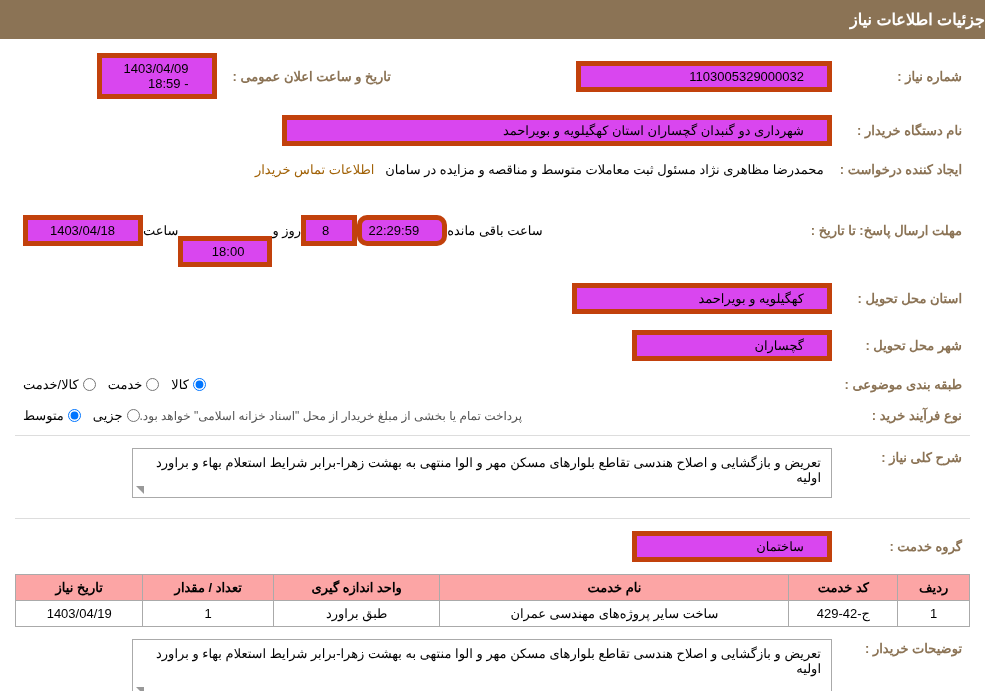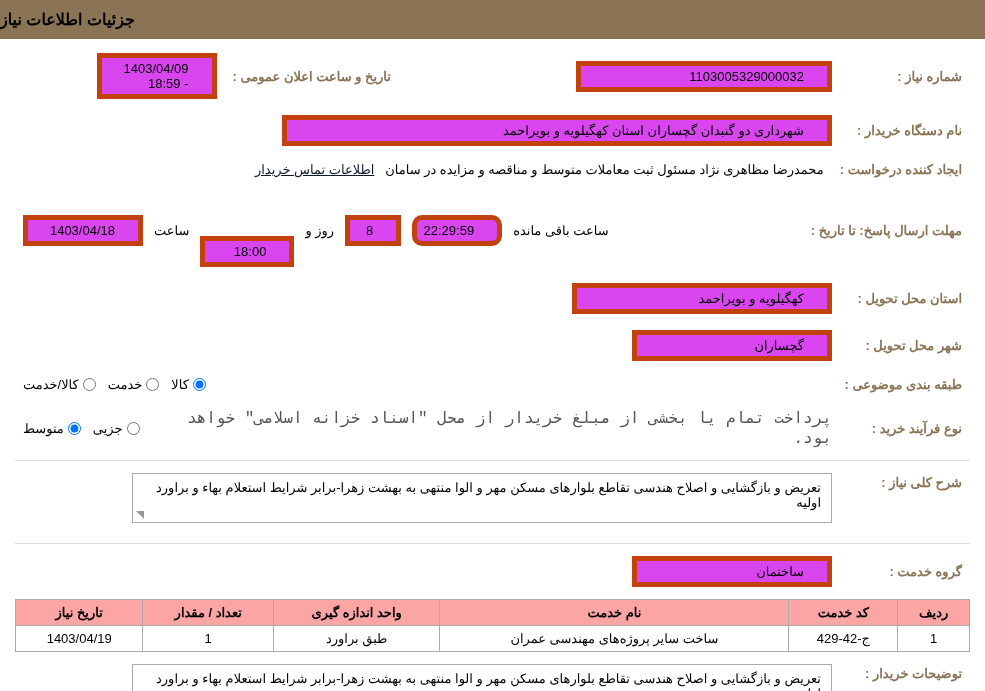--- a/index.html
+++ b/index.html
@@ -10,22 +10,22 @@
       direction: rtl;
     }
     .page-container {
       width: 985px;
       min-height: 691px;
       background: #fff;
       margin: 0 auto;
     }
     .header-bar {
       background: #8B7355;
-      color: #000000;
-      text-align: left;
+      color: #ffffff;
+      text-align: right;
       padding: 10px 0;
       font-size: 16px;
       font-weight: bold;
     }
     .content {
       padding: 10px 15px;
     }
     .info-table {
       width: 100%;
       border-collapse: collapse;
@@ -55,22 +55,21 @@
       width: 256px;
     }
     .input-small {
       width: 120px;
     }
     .input-xsmall {
       width: 94px;
       margin-top: 43px;
     }
     .link-blue {
-      color: #0f172a;
-      text-decoration: underline;
+      color: #a16207;
       cursor: pointer;
     }
     .section-title {
       color: #8B7355;
       font-weight: bold;
       font-size: 14px;
       margin: 10px 0 6px 0;
     }
     .description-box {
       border: 1px solid #aaa;
@@ -149,21 +148,21 @@
       flex-direction: row-reverse;
     }
     .separator {
       border-top: 1px solid #ddd;
       margin: 8px 0;
     }
     .row-flex {
       display: flex;
       align-items: center;
       flex-direction: row-reverse;
-      gap: 11px;
+      gap: 0;
     }
   </style>
 </head>
 <body>
 
 <div class="page-container">
 
   <div class="header-bar">
     <span>جزئیات اطلاعات نیاز</span>
   </div>
@@ -283,21 +282,21 @@
             <div class="radio-group">
               <div class="radio-item">
                 <span>متوسط</span>
                 <input type="radio" name="noeFaraind" checked="" style="">
               </div>
               <div class="radio-item">
                 <span>جزیی</span>
                 <input type="radio" name="noeFaraind" style="">
               </div>
             </div>
-            <span style="font-size:16px; color:#555;font-family:Liberation Mono, monospace;">پرداخت تمام یا بخشی از مبلغ خریدار از محل "اسناد خزانه اسلامی" خواهد بود.</span>
+            <span style="font-size:12px; color:#555;">پرداخت تمام یا بخشی از مبلغ خریدار از محل "اسناد خزانه اسلامی" خواهد بود.</span>
           </div>
         </td>
       </tr>
     </tbody>
       </table>
 
     <div class="separator"></div>
 
     <table class="info-table">
       <tbody>

